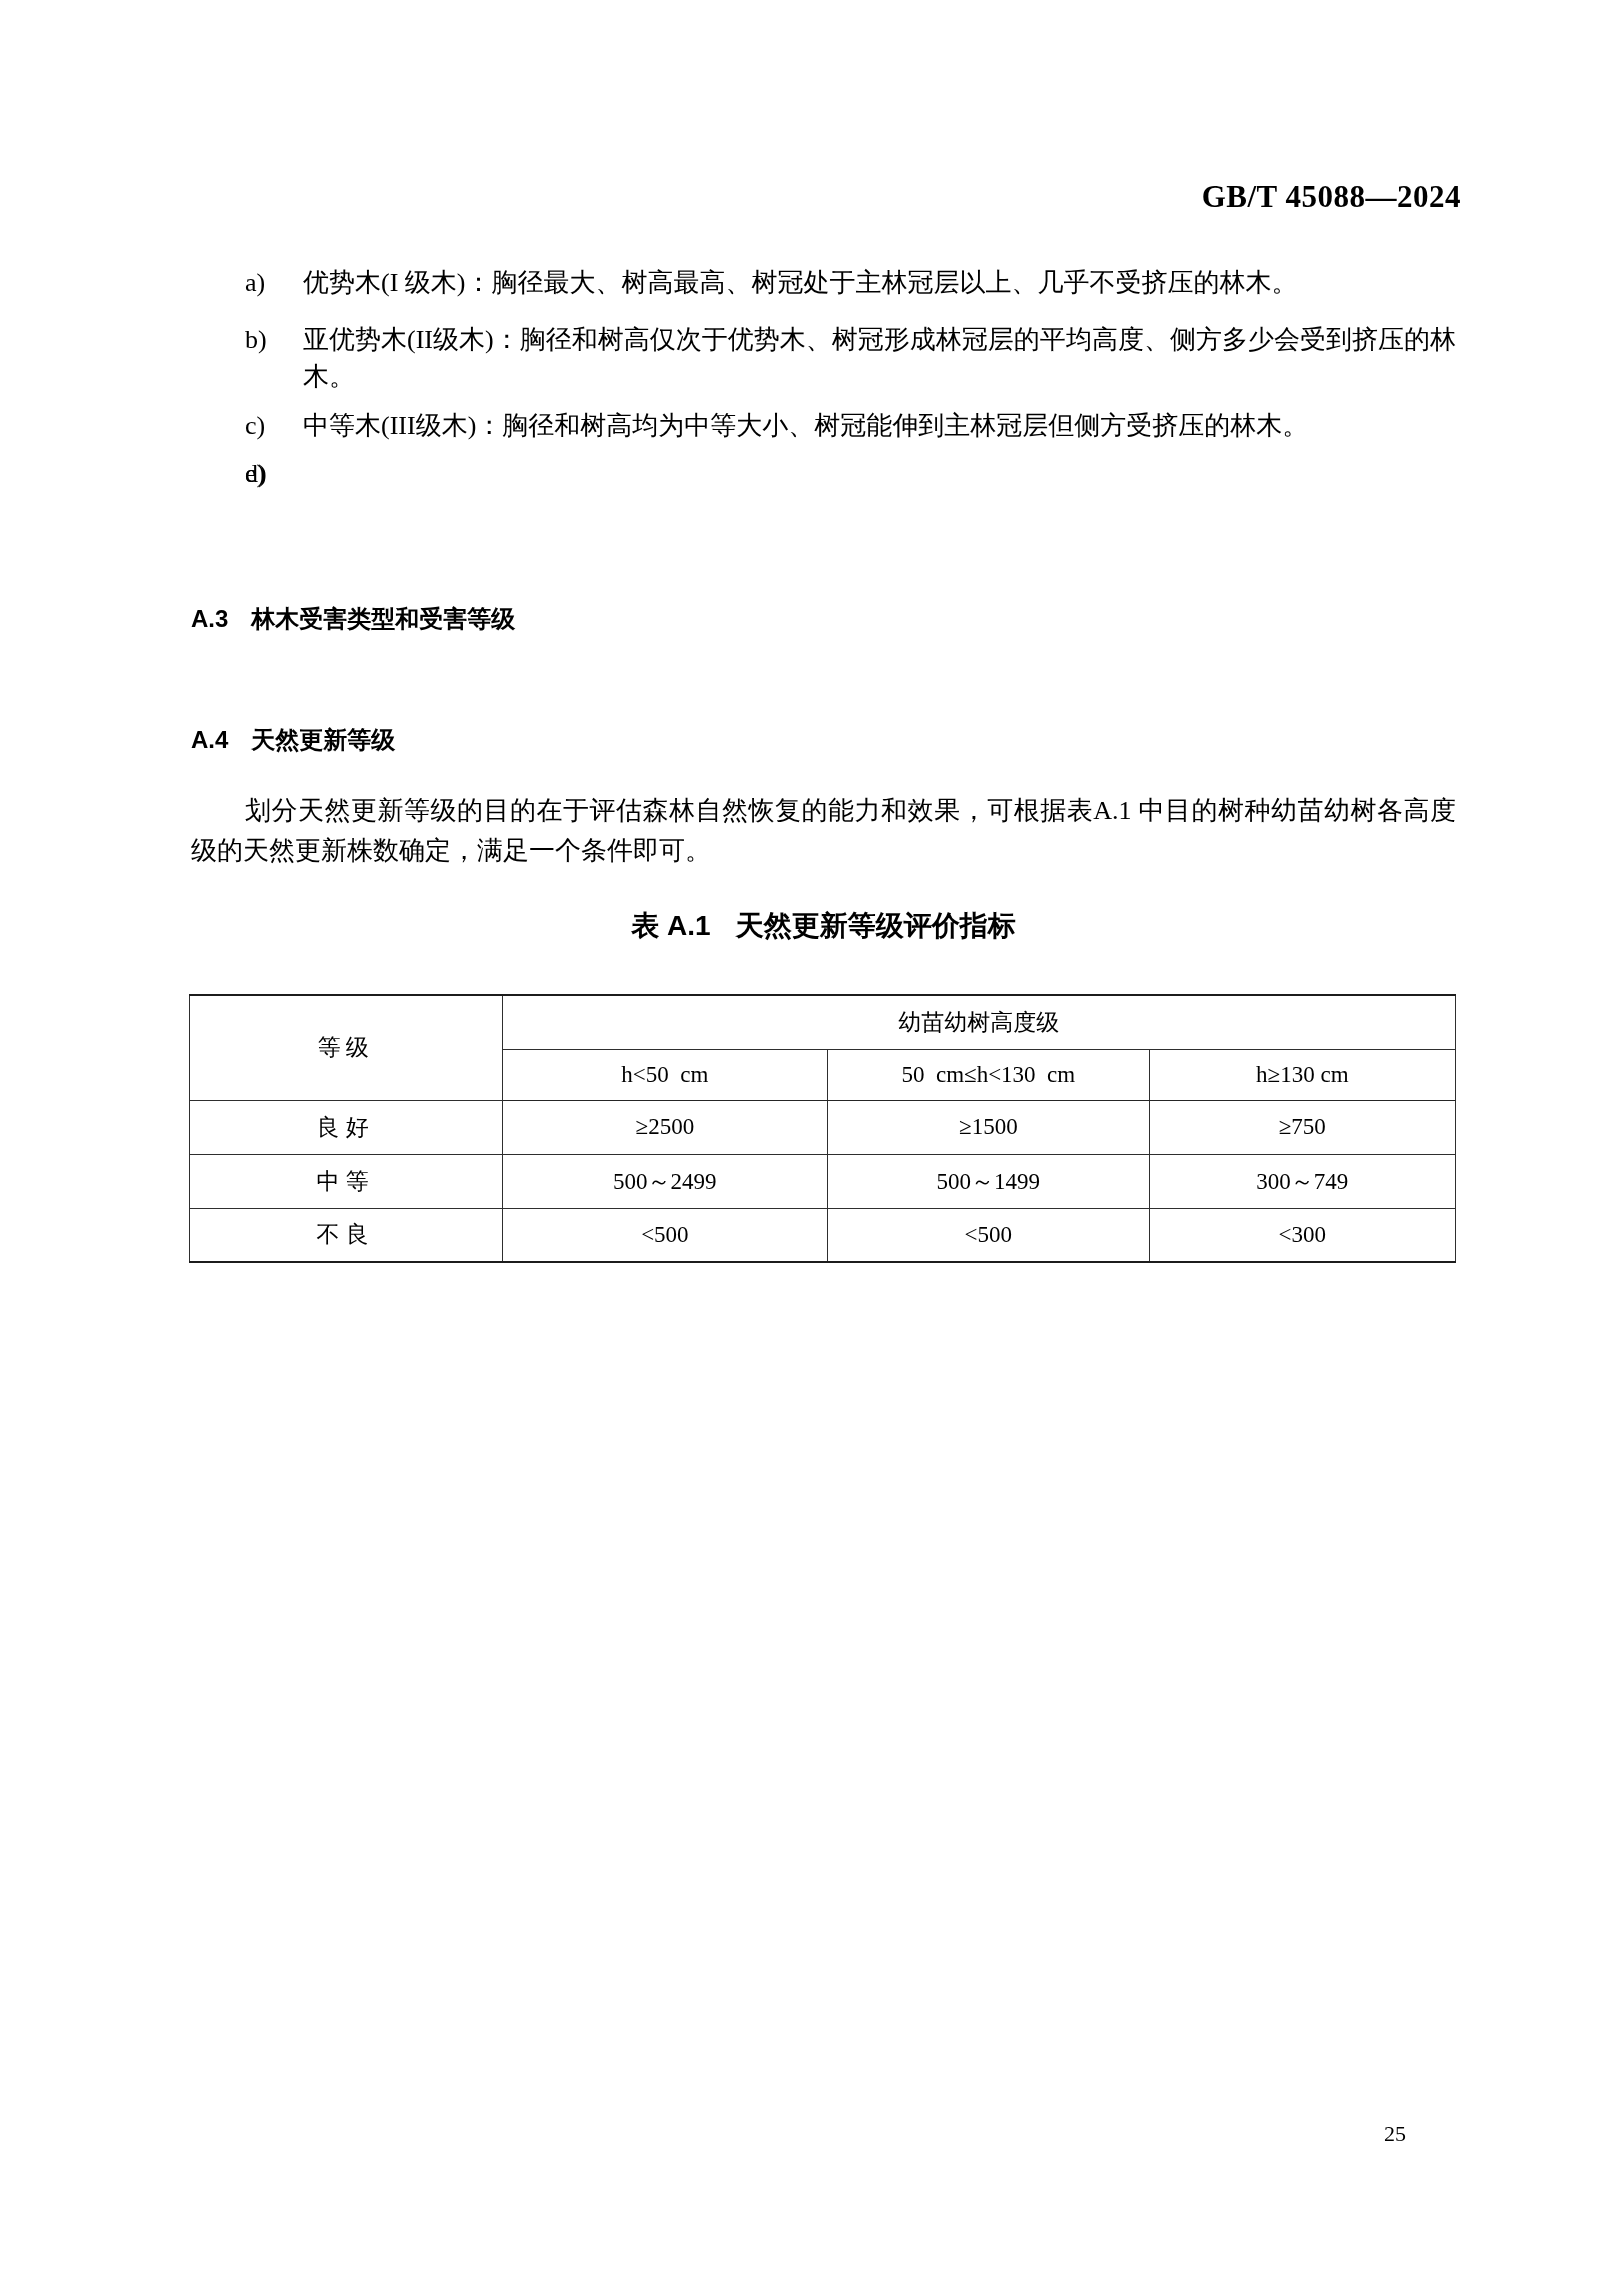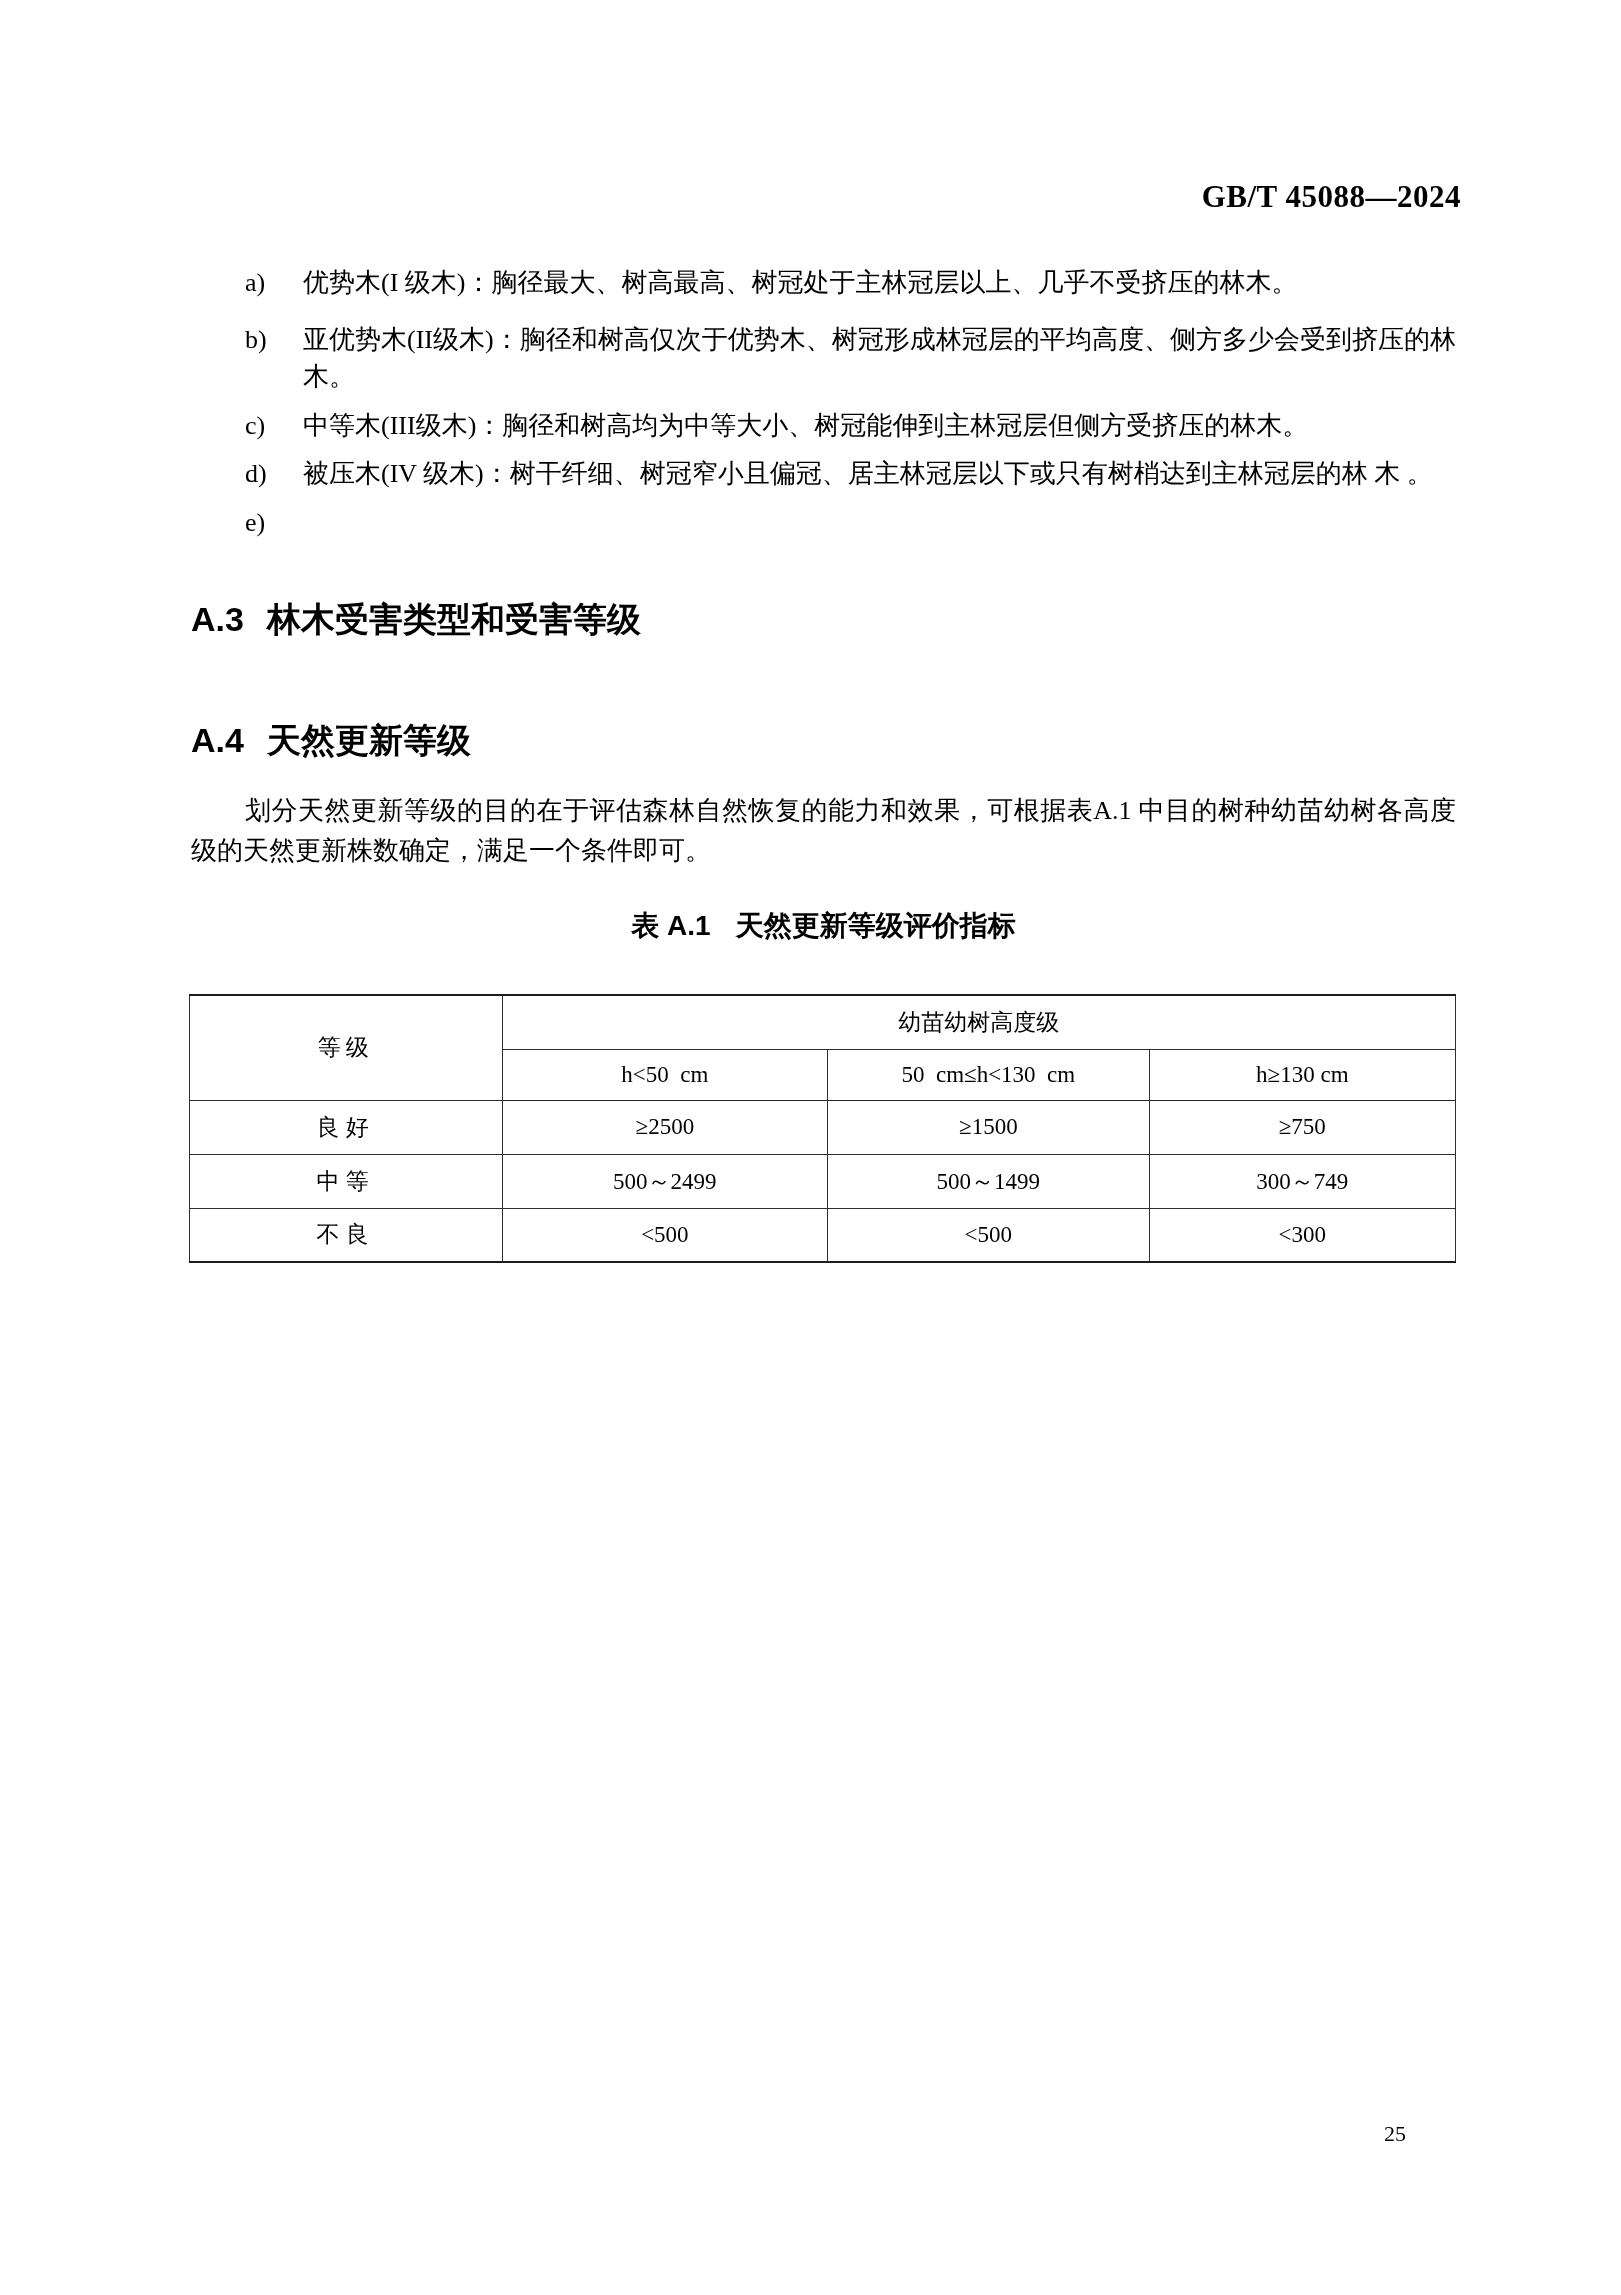--- a/index.html
+++ b/index.html
@@ -46,21 +46,21 @@
   .list-item:first-child { margin-bottom: 20px; }
   .list-item-label {
     position: absolute;
     left: 54px;
     top: 0;
   }
   
   .section-heading {
     font-family: "Liberation Sans", "DejaVu Sans", sans-serif;
     font-weight: bold;
-    font-size: 34px;
+    font-size: 24px;
     line-height: 30px;
     white-space: nowrap;
   }
   .heading-a3 { top: 604px; }
   .heading-a4 { top: 725px; }
   .section-heading .sec-num { margin-right: 23px; }
   
   .section-para {
     font-size: 26px;
     line-height: 40px;
@@ -127,21 +127,20 @@
     <div class="list-item">
       <span class="list-item-label">b)</span>
       <span>亚优势木(II级木)：胸径和树高仅次于优势木、树冠形成林冠层的平均高度、侧方多少会受到挤压的林木。</span>
     </div>
     <div class="list-item">
       <span class="list-item-label">c)</span>
       <span>中等木(III级木)：胸径和树高均为中等大小、树冠能伸到主林冠层但侧方受挤压的林木。</span>
     </div>
     <div class="list-item">
       <span class="list-item-label">d)</span>
-      <span>被压木(IV 级木)：树干纤细、树冠窄小且偏冠、居主林冠层以下或只有树梢达到主林冠层的林 木 。</span>
     </div>
     <div class="list-item">
       <span class="list-item-label">e)</span>
     </div>
   </div>
 
   <div class="content-block section-heading heading-a3">
     <span class="sec-num">A.3</span><span>林木受害类型和受害等级</span>
   </div>
 

